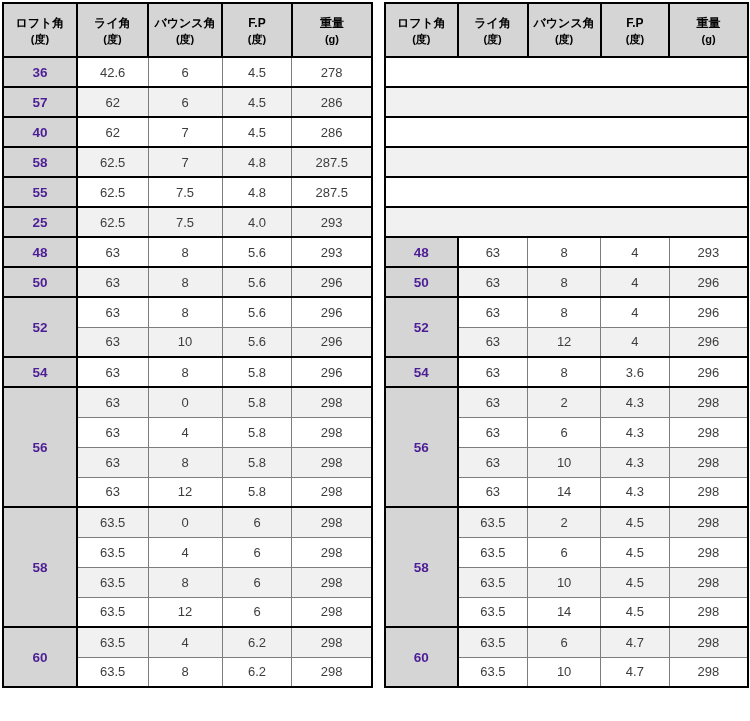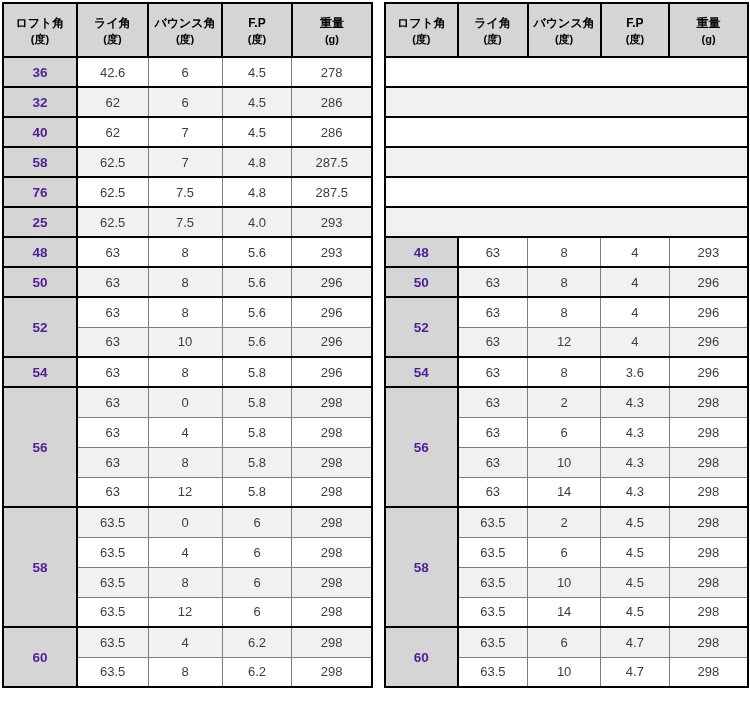--- a/index.html
+++ b/index.html
@@ -102,42 +102,42 @@
         </thead>
         <tbody>
           <tr class="group-start">
             <td class="loft" rowspan="1">36</td>
             <td class="data">42.6</td>
             <td class="data">6</td>
             <td class="data">4.5</td>
             <td class="data">278</td>
           </tr>
           <tr class="group-start shade">
-            <td class="loft" rowspan="1">32</td>
+            <td class="loft" rowspan="1">57</td>
             <td class="data">62</td>
             <td class="data">6</td>
             <td class="data">4.5</td>
             <td class="data">286</td>
           </tr>
           <tr class="group-start">
             <td class="loft" rowspan="1">40</td>
             <td class="data">62</td>
             <td class="data">7</td>
             <td class="data">4.5</td>
             <td class="data">286</td>
           </tr>
           <tr class="group-start shade">
             <td class="loft" rowspan="1">58</td>
             <td class="data">62.5</td>
             <td class="data">7</td>
             <td class="data">4.8</td>
             <td class="data">287.5</td>
           </tr>
           <tr class="group-start">
-            <td class="loft" rowspan="1">76</td>
+            <td class="loft" rowspan="1">55</td>
             <td class="data">62.5</td>
             <td class="data">7.5</td>
             <td class="data">4.8</td>
             <td class="data">287.5</td>
           </tr>
           <tr class="group-start shade">
             <td class="loft" rowspan="1">25</td>
             <td class="data">62.5</td>
             <td class="data">7.5</td>
             <td class="data">4.0</td>

